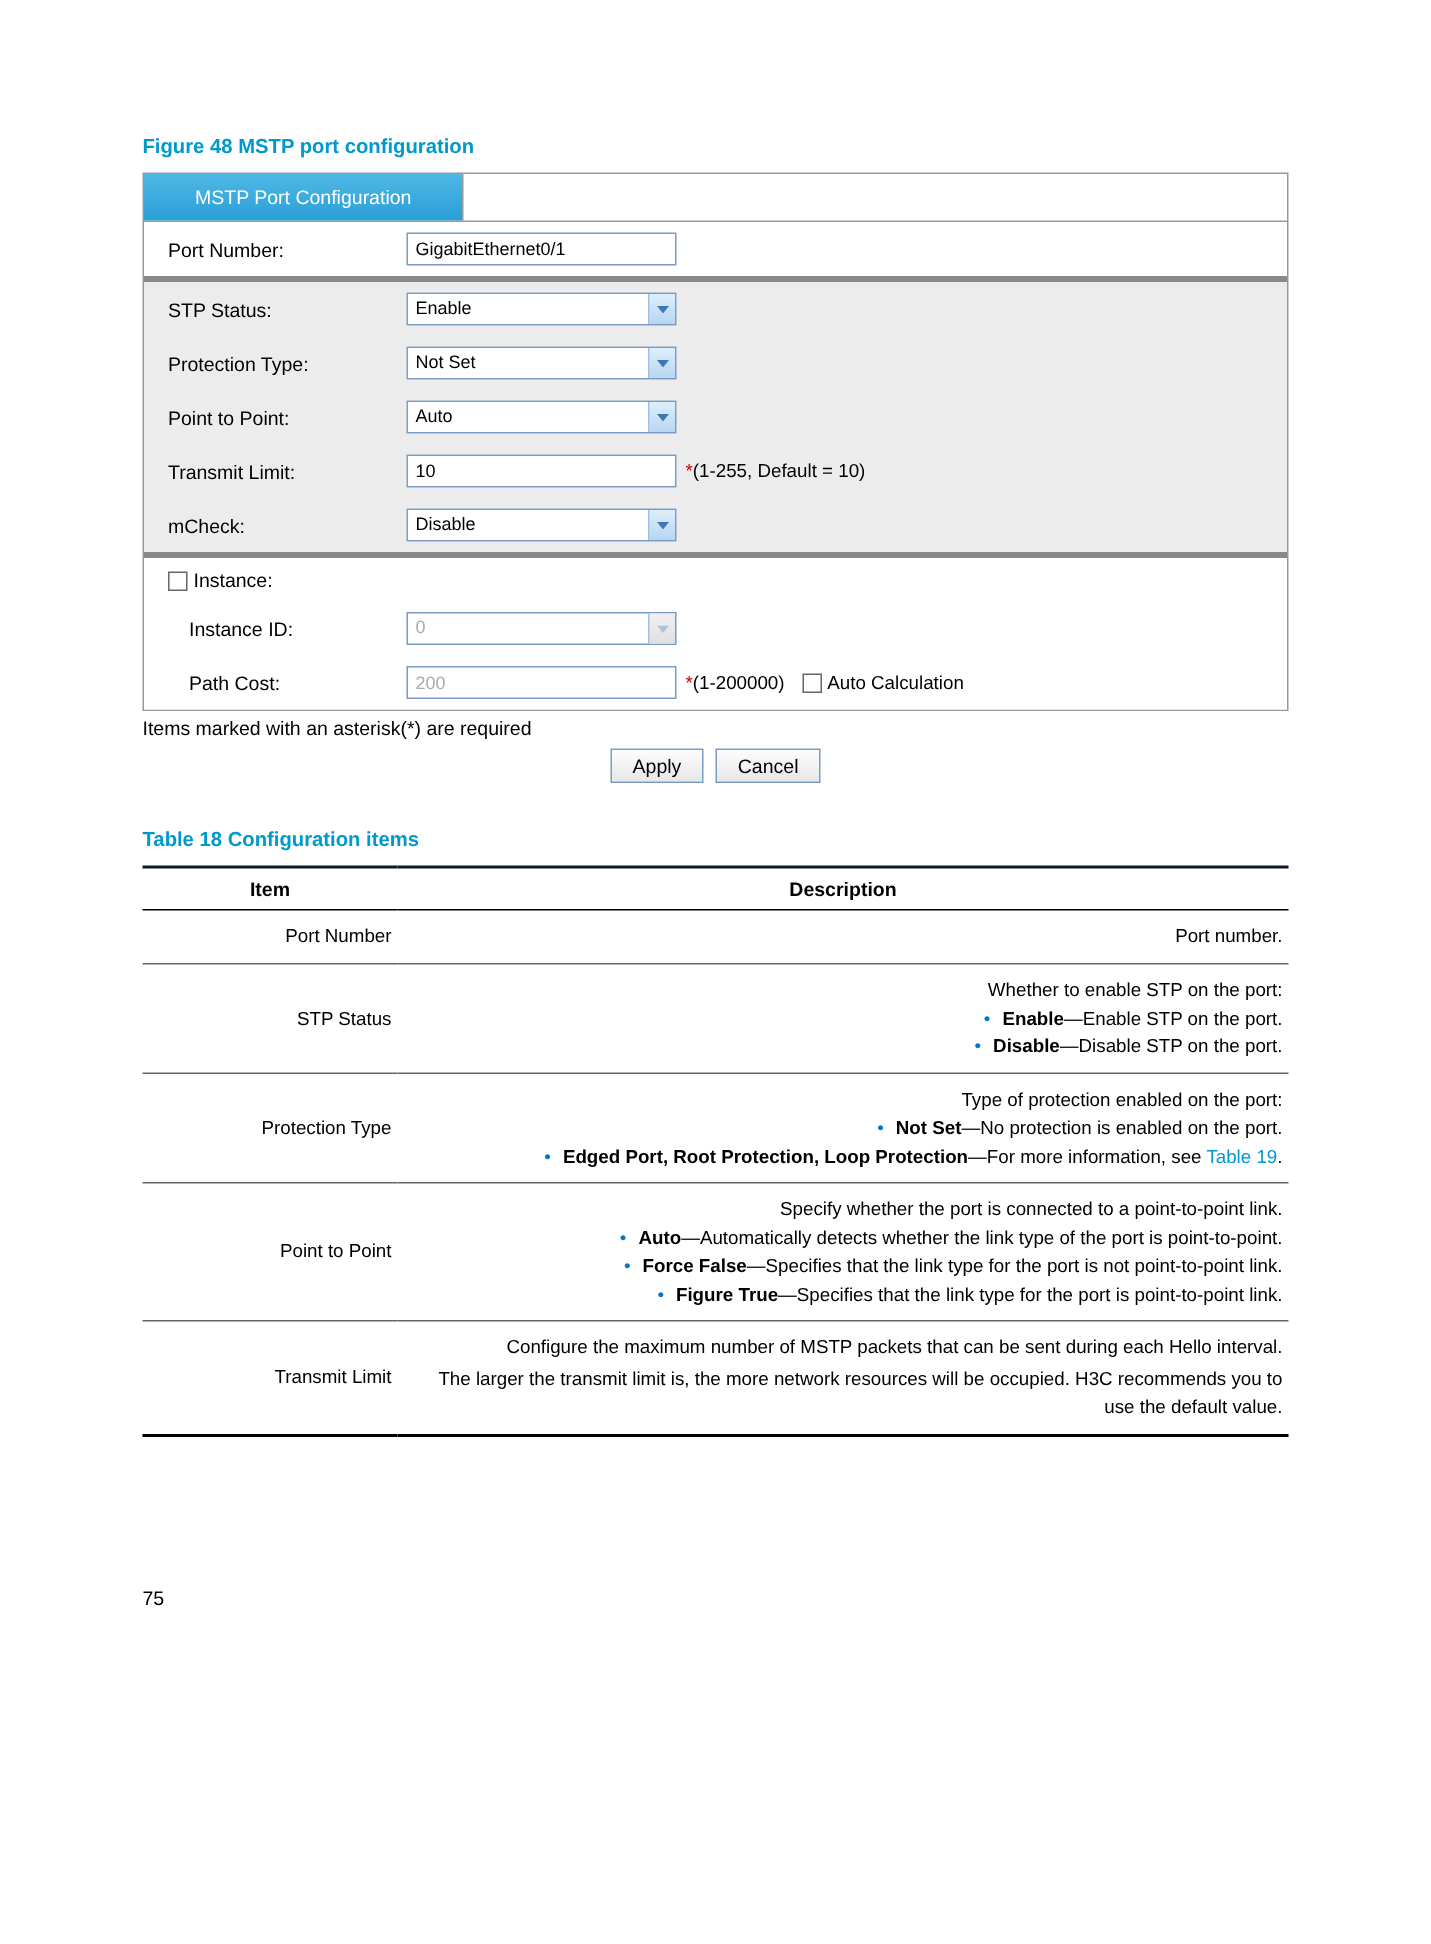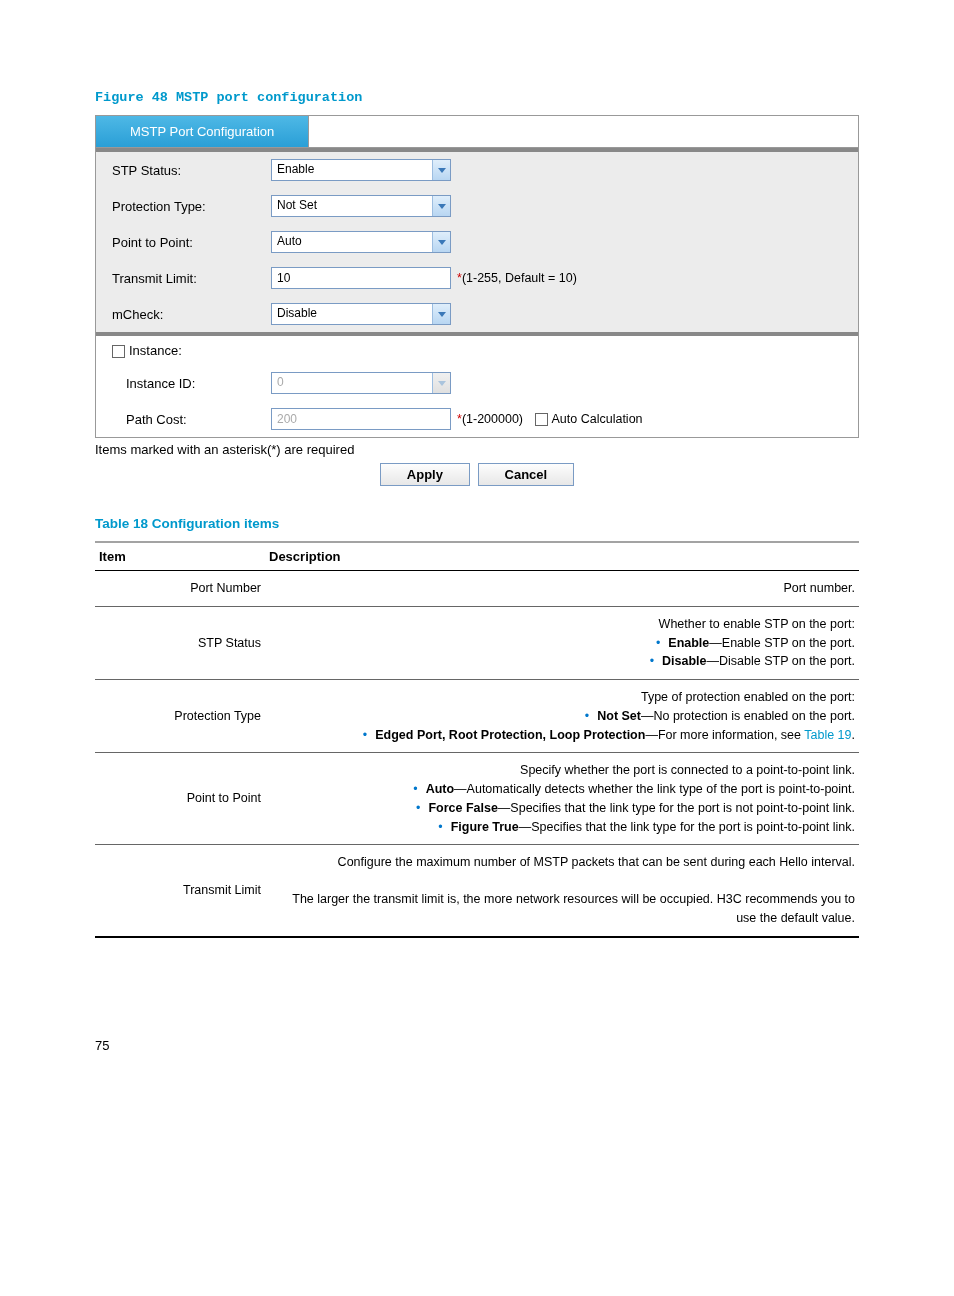--- a/index.html
+++ b/index.html
@@ -10,21 +10,21 @@
     margin: 0 auto;
     padding: 90px 95px 40px 95px;
     font-size: 13px;
     color: #000;
   }
   .fig-title {
     color: #0099cc;
     font-weight: bold;
     font-size: 13.5px;
     margin-bottom: 10px;
-    font-family: Liberation Mono, monospace;
+    font-family: Liberation Sans, sans-serif;
   }
   .panel {
     border: 1px solid #999;
   }
   .tab-row {
     display: flex;
     border-bottom: 1px solid #999;
   }
   .tab {
     background: linear-gradient(#4eb8e6, #2a9fd6);
@@ -97,43 +97,42 @@
     margin: 4px 0 6px 0;
   }
   .btn-row {
     text-align: center;
     margin: 4px 0 18px 0;
   }
   .frm-btn {
     display: inline-block;
     border: 1px solid #7a9bc4;
     background: linear-gradient(#fdfdfd,#e7e7e7);
-    padding: 3px 26px;
+    padding: 3px 14px;
     font-size: 13px;
     margin: 0 2px;
     cursor: pointer;
-    font-weight: bold;
   }
   
   .tbl-title {
     color: #0099cc;
     font-weight: bold;
     font-size: 13.5px;
     margin: 30px 0 10px 0;
     font-family: "Helvetica Neue", Arial, sans-serif;
   }
   table.desc {
     width: 100%;
     border-collapse: collapse;
     font-family: "Helvetica Neue", Arial, sans-serif;
   }
   table.desc th {
-    text-align: left;
+    text-align: center;
     font-weight: bold;
-    border-top: 2px solid #a3a3a3;
+    border-top: 2px solid #0f172a;
     border-bottom: 1px solid #000;
     padding: 6px 4px;
     font-size: 13px;
   }
   table.desc td {
     border-bottom: 1px solid #666;
     padding: 8px 4px;
     vertical-align: middle;
     font-size: 12.5px;
     line-height: 1.5;
@@ -150,20 +149,24 @@
 </head>
 <body>
 
 <div class="fig-title">Figure 48 MSTP port configuration</div>
 
 <div class="panel">
   <div class="tab-row">
     <div class="tab">MSTP Port Configuration</div>
   </div>
 
+  <div class="form-row white">
+    <div class="form-label">Port Number:</div>
+    <input class="text-input" value="GigabitEthernet0/1" style="">
+  </div>
   <div class="sep"></div>
 
   <div class="form-row">
     <div class="form-label">STP Status:</div>
     <div class="select-wrap">
       <div class="select-text">Enable</div>
       <div class="select-btn">
           <svg viewBox="0 0 8 5">
             <path d="M0 0 L8 0 L4 5 Z" fill="#3a78b8"></path>
           </svg>
@@ -288,20 +291,20 @@
       <ul>
         <li><span class="bold">Auto</span><span>—Automatically detects whether the link type of the port is point-to-point.</span></li>
         <li><span class="bold">Force False</span><span>—Specifies that the link type for the port is not point-to-point link.</span></li>
         <li><span class="bold">Figure True</span><span>—Specifies that the link type for the port is point-to-point link.</span></li>
       </ul>
     </td>
   </tr>
   <tr class="last">
     <td class="item">Transmit Limit</td>
     <td>
-      <div style="margin-bottom:18px">Configure the maximum number of MSTP packets that can be sent during each Hello interval.</div>
+      <div style="margin-bottom:2px">Configure the maximum number of MSTP packets that can be sent during each Hello interval.</div>
       <div>The larger the transmit limit is, the more network resources will be occupied. H3C recommends you to use the default value.</div>
     </td>
   </tr>
 </tbody>
   </table>
 
 <div class="pagenum">75</div>
 
 </body></html>

